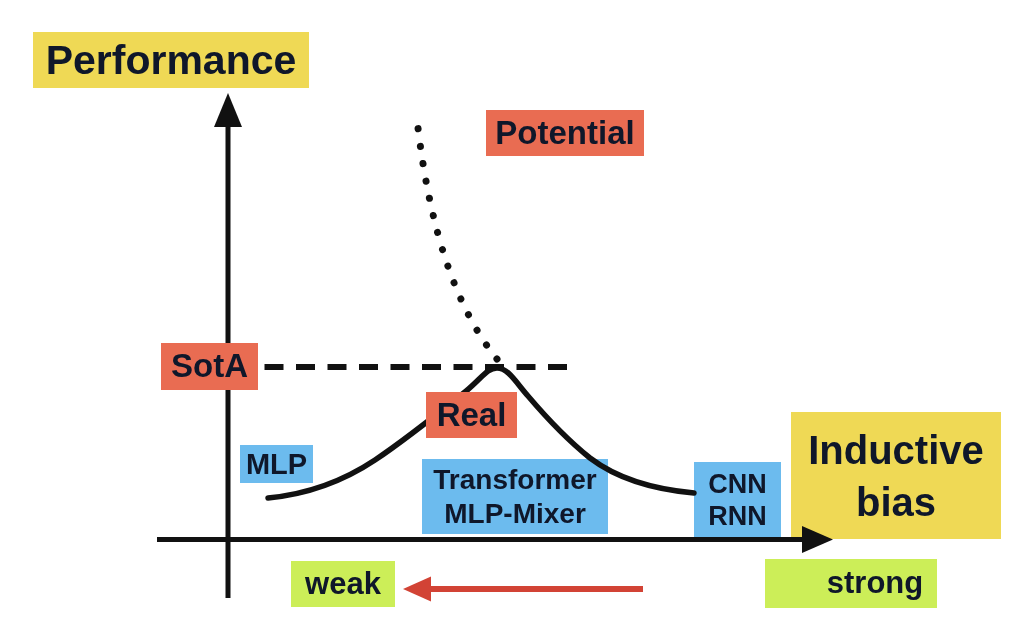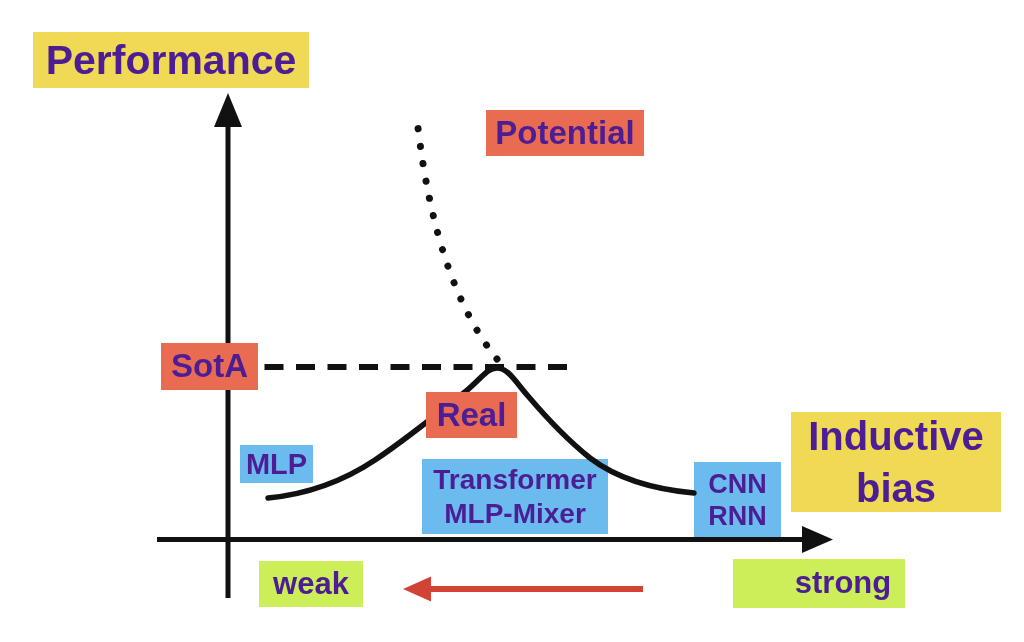--- a/index.html
+++ b/index.html
@@ -1,40 +1,40 @@
 <!DOCTYPE html>
 <html><head>
 <meta charset="utf-8">
 <style>
   html,body{margin:0;padding:0;background:#fff;}
   #stage{
     position:relative;width:1024px;height:642px;background:#ffffff;
     font-family:"Liberation Sans","DejaVu Sans",sans-serif;
-    overflow:hidden;color:#4c1d95;
+    overflow:hidden;color:#0f172a;
   }
   #plot-svg{position:absolute;left:0;top:0;z-index:2;}
   .layer{position:absolute;left:0;top:0;width:100%;height:100%;}
   .under{z-index:1;} .over{z-index:3;}
   .tag{
     position:absolute;display:flex;align-items:center;justify-content:center;
     font-weight:700;text-align:center;white-space:pre;line-height:1.18;
   }
   .bg-yellow{background:#EFD955;}
   .bg-salmon{background:#E96C52;}
   .bg-blue{background:#6CBBEE;}
-  .bg-green{background:#CCEE58;}
+  .bg-green{background:#CCEE58;margin-left:32px;}
   
   #lbl-performance{left:33px;top:32px;width:276px;height:56px;font-size:41px;}
   #lbl-potential{left:443px;top:110px;width:158px;height:46px;font-size:33px;}
   #lbl-sota{left:118px;top:343px;width:97px;height:47px;font-size:33px;}
   #lbl-real{left:383px;top:392px;width:91px;height:46px;font-size:33px;}
   #lbl-mlp{left:240px;top:445px;width:73px;height:38px;font-size:29px;}
   #lbl-transformer{left:422px;top:459px;width:186px;height:75px;font-size:28px;}
   #lbl-cnn{left:694px;top:426px;width:87px;height:78px;font-size:27px;margin-top:36px;}
-  #lbl-inductive{left:791px;top:412px;width:210px;height:100px;font-size:40px;line-height:1.3;}
+  #lbl-inductive{left:791px;top:412px;width:210px;height:127px;font-size:40px;line-height:1.3;}
   #lbl-weak{left:259px;top:561px;width:104px;height:46px;font-size:31px;}
   #lbl-strong{left:733px;top:559px;width:124px;height:49px;font-size:31px;padding-left:48px;}
   
   .axis{stroke:#111;stroke-width:5;fill:none;stroke-linecap:butt;}
   .head{fill:#111;stroke:none;}
   .dashed{stroke:#111;stroke-width:6;fill:none;stroke-dasharray:19 12.5;}
   .dotted{stroke:#111;stroke-width:7;fill:none;stroke-linecap:round;stroke-dasharray:0.1 17.5;}
   .curve{stroke:#111;stroke-width:5.5;fill:none;stroke-linecap:round;}
   .redline{stroke-width:6;fill:none;stroke-linecap:butt;}
   .redhead{stroke:none;}

